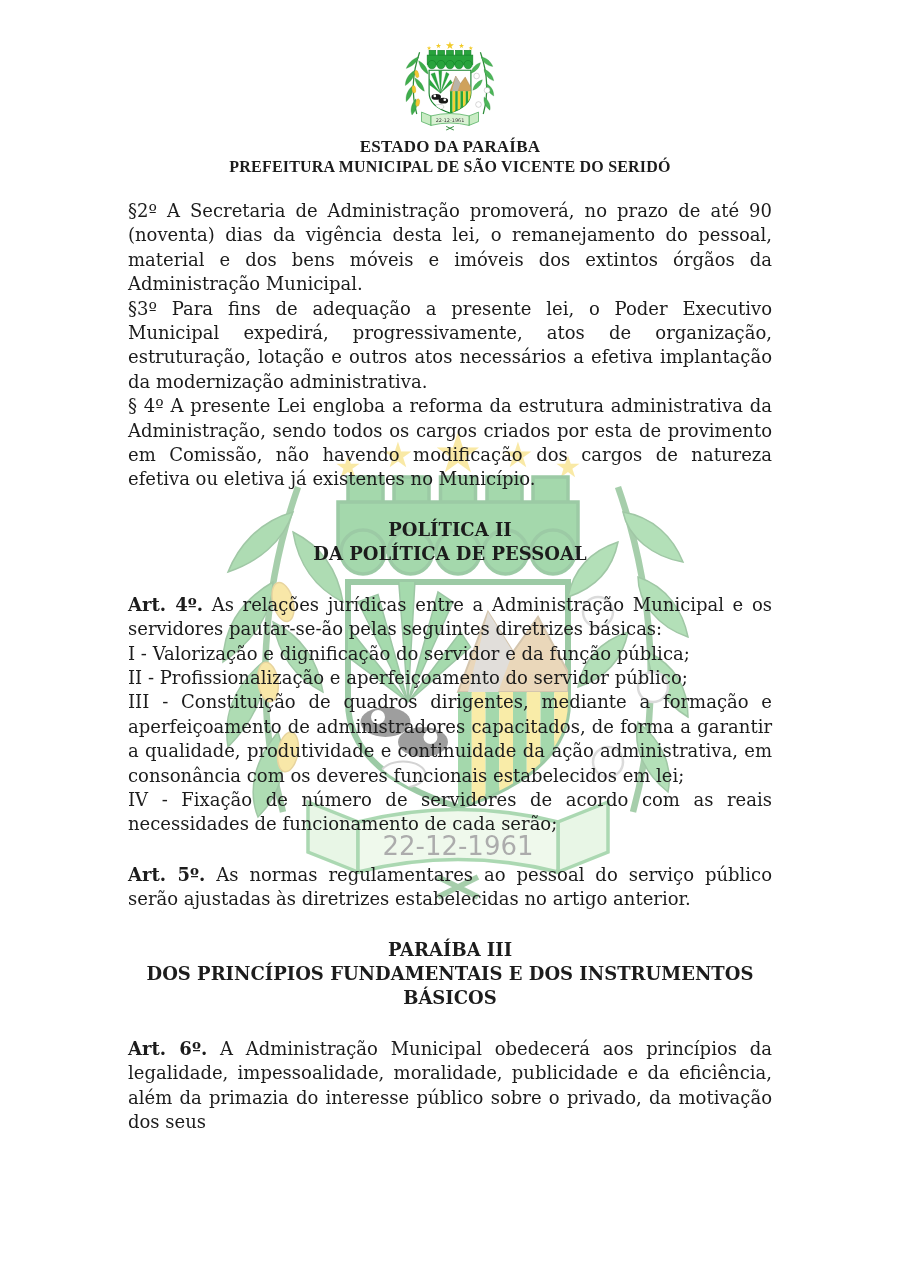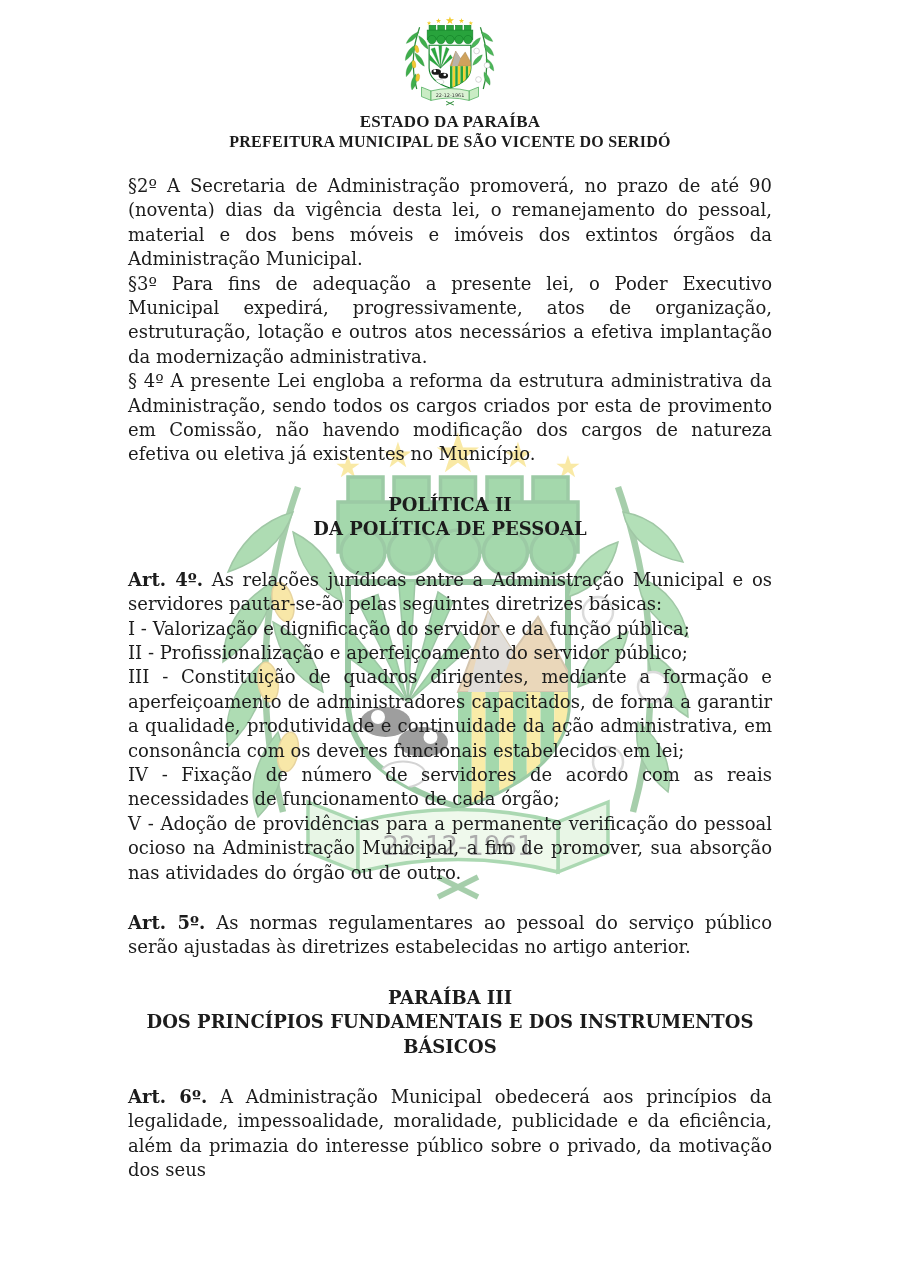--- a/index.html
+++ b/index.html
@@ -17,21 +17,21 @@
   .watermark {
     position:absolute; left:158px; top:412px;
     width:600px; height:500px;
     opacity:0.42;
     z-index:0;
     pointer-events:none;
   }
 
   .content { position:relative; z-index:1; }
 
-  header { text-align:center; padding-top:13px; }
+  header { text-align:center; padding-top:13px;margin-top:25px; }
   .logo { width:114px; height:95px; display:block; margin:0 auto; }
   .hdr-state {
     font-family:"Liberation Serif", serif;
     font-weight:bold; font-size:17px; line-height:20px;
     margin-top:4px; letter-spacing:0.2px;
   }
   .hdr-muni {
     font-family:"Liberation Serif", serif;
     font-weight:bold; font-size:16px; line-height:19px;
     letter-spacing:0.2px;
@@ -187,22 +187,21 @@
 
       <div class="chapter">
         <div>POLÍTICA II</div>
         <div>DA POLÍTICA DE PESSOAL</div>
       </div>
 
       <p><b>Art. 4º.</b> <span>As relações jurídicas entre a Administração Municipal e os servidores pautar-se-ão pelas seguintes diretrizes básicas:</span></p>
       <p>I - Valorização e dignificação do servidor e da função pública;</p>
       <p>II - Profissionalização e aperfeiçoamento do servidor público;</p>
       <p>III - Constituição de quadros dirigentes, mediante a formação e aperfeiçoamento de administradores capacitados, de forma a garantir a qualidade, produtividade e continuidade da ação administrativa, em consonância com os deveres funcionais estabelecidos em lei;</p>
-      <p>IV - Fixação de número de servidores de acordo com as reais necessidades de funcionamento de cada órgão;</p>
-      <p>V - Adoção de providências para a permanente verificação do pessoal ocioso na Administração Municipal, a fim de promover, sua absorção nas atividades do órgão ou de outro.</p>
+      <p>IV - Fixação de número de servidores de acordo com as reais necessidades de funcionamento de cada serão;</p>
 
       <p class="mt"><b>Art. 5º.</b> <span>As normas regulamentares ao pessoal do serviço público serão ajustadas às diretrizes estabelecidas no artigo anterior.</span></p>
 
       <div class="chapter">
         <div>PARAÍBA III</div>
         <div>DOS PRINCÍPIOS FUNDAMENTAIS E DOS INSTRUMENTOS BÁSICOS</div>
       </div>
 
       <p><b>Art. 6º.</b> <span>A Administração Municipal obedecerá aos princípios da legalidade, impessoalidade, moralidade, publicidade e da eficiência, além da primazia do interesse público sobre o privado, da motivação dos seus</span></p>
     </main>

